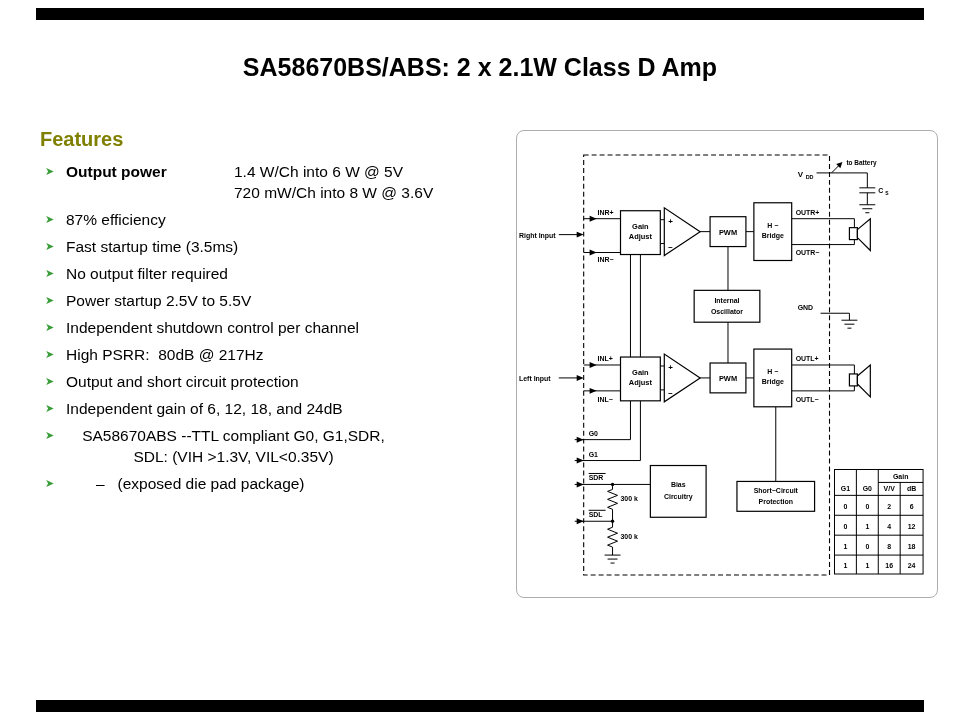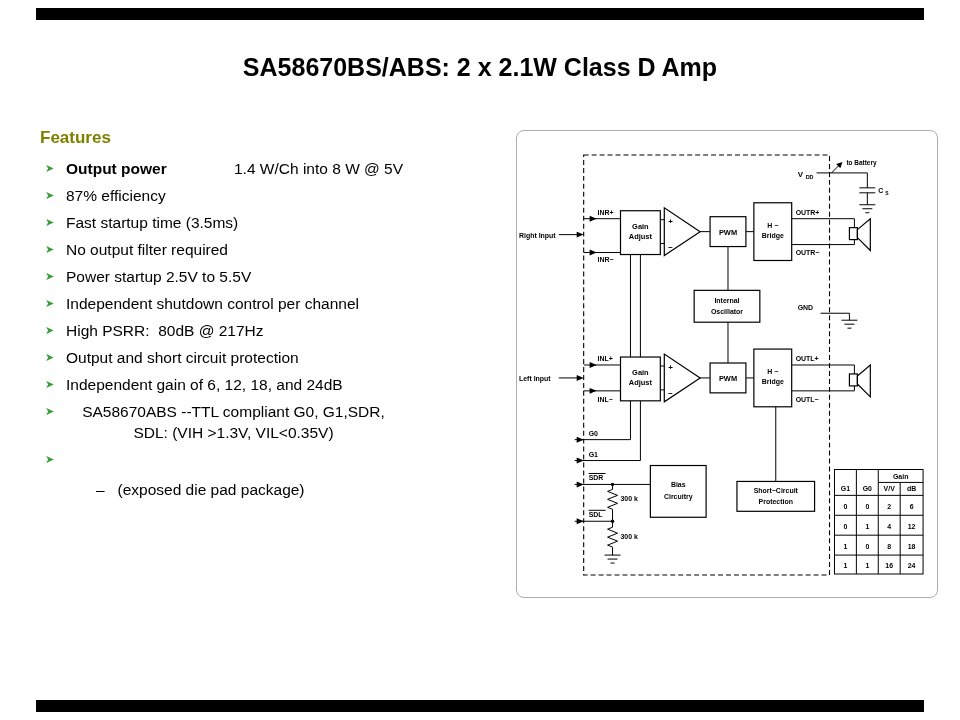--- a/index.html
+++ b/index.html
@@ -5,52 +5,53 @@
   * { margin:0; padding:0; box-sizing:border-box; }
   html,body { width:960px; height:720px; background:#fff; overflow:hidden;
               font-family:"Liberation Sans", sans-serif; color:#000; }
   .slide { position:absolute; left:0; top:0; width:960px; height:720px; background:#fff;padding-left:20px; }
   .bar { position:absolute; left:36px; width:888px; height:12px; background:#000; }
   .bar.top { top:8px; }
   .bar.bottom { top:700px; }
   .title { position:absolute; top:53px; left:0; width:100%; text-align:center;
            font-size:25px; font-weight:bold; letter-spacing:0; }
   .features { position:absolute; left:40px; top:128px; width:478px; }
-  .features-heading { color:#808000; font-weight:bold; font-size:17px; margin-bottom:10px; }
+  .features-heading { color:#808000; font-weight:bold; font-size:20px; margin-bottom:10px; }
   .feat-item { display:flex; align-items:flex-start; margin-bottom:6px;
                font-size:15.5px; line-height:21px; }
   .bullet { flex:0 0 26px; width:26px; padding-left:5px; color:#3a9d3a;
             font-size:11px; line-height:21px; font-family:"DejaVu Sans", sans-serif; }
   .item-body { flex:1 1 auto;gap:16px; }
   .item-cols { display:flex; }
   .item-cols .item-label { flex:0 0 152px; width:152px; font-weight:bold; }
   .item-text { white-space:pre-wrap; }
   .narrow { max-width:335px; display:inline-block;text-align:center; }
-  .sub-line { margin-left:30px; white-space:pre-wrap;margin-top:30px; }
+  .sub-line { margin-left:30px; white-space:pre-wrap; }
   .diagram-panel { position:absolute; left:516px; top:130px; width:422px; height:468px;
                    background:#fff; border:1px solid #adadad; border-radius:8px; }
   .diagram-panel svg { display:block; }
   svg text { font-family:"Liberation Sans", sans-serif; font-weight:bold; fill:#000; }
 </style>
 </head>
 <body>
 
 <div class="slide">
   <div class="bar top"></div>
   <div class="title">SA58670BS/ABS: 2 x 2.1W Class D Amp</div>
 
   <div class="features">
     <div class="features-heading">Features</div>
 
     <div class="feat-item">
       <span class="bullet">➤</span>
       <div class="item-body item-cols">
         <span class="item-label">Output power</span>
         <div>
-          <div class="item-text">1.4 W/Ch into 8 W @ 5V</div>
+          <div class="item-text">1.4 W/Ch into 6 W @ 5V</div>
+          <div class="item-text">720 mW/Ch into 8 W @ 3.6V</div>
         </div>
       </div>
     </div>
 
     <div class="feat-item">
       <span class="bullet">➤</span>
       <div class="item-body"><span class="item-text">87% efficiency</span></div>
     </div>
 
     <div class="feat-item">

